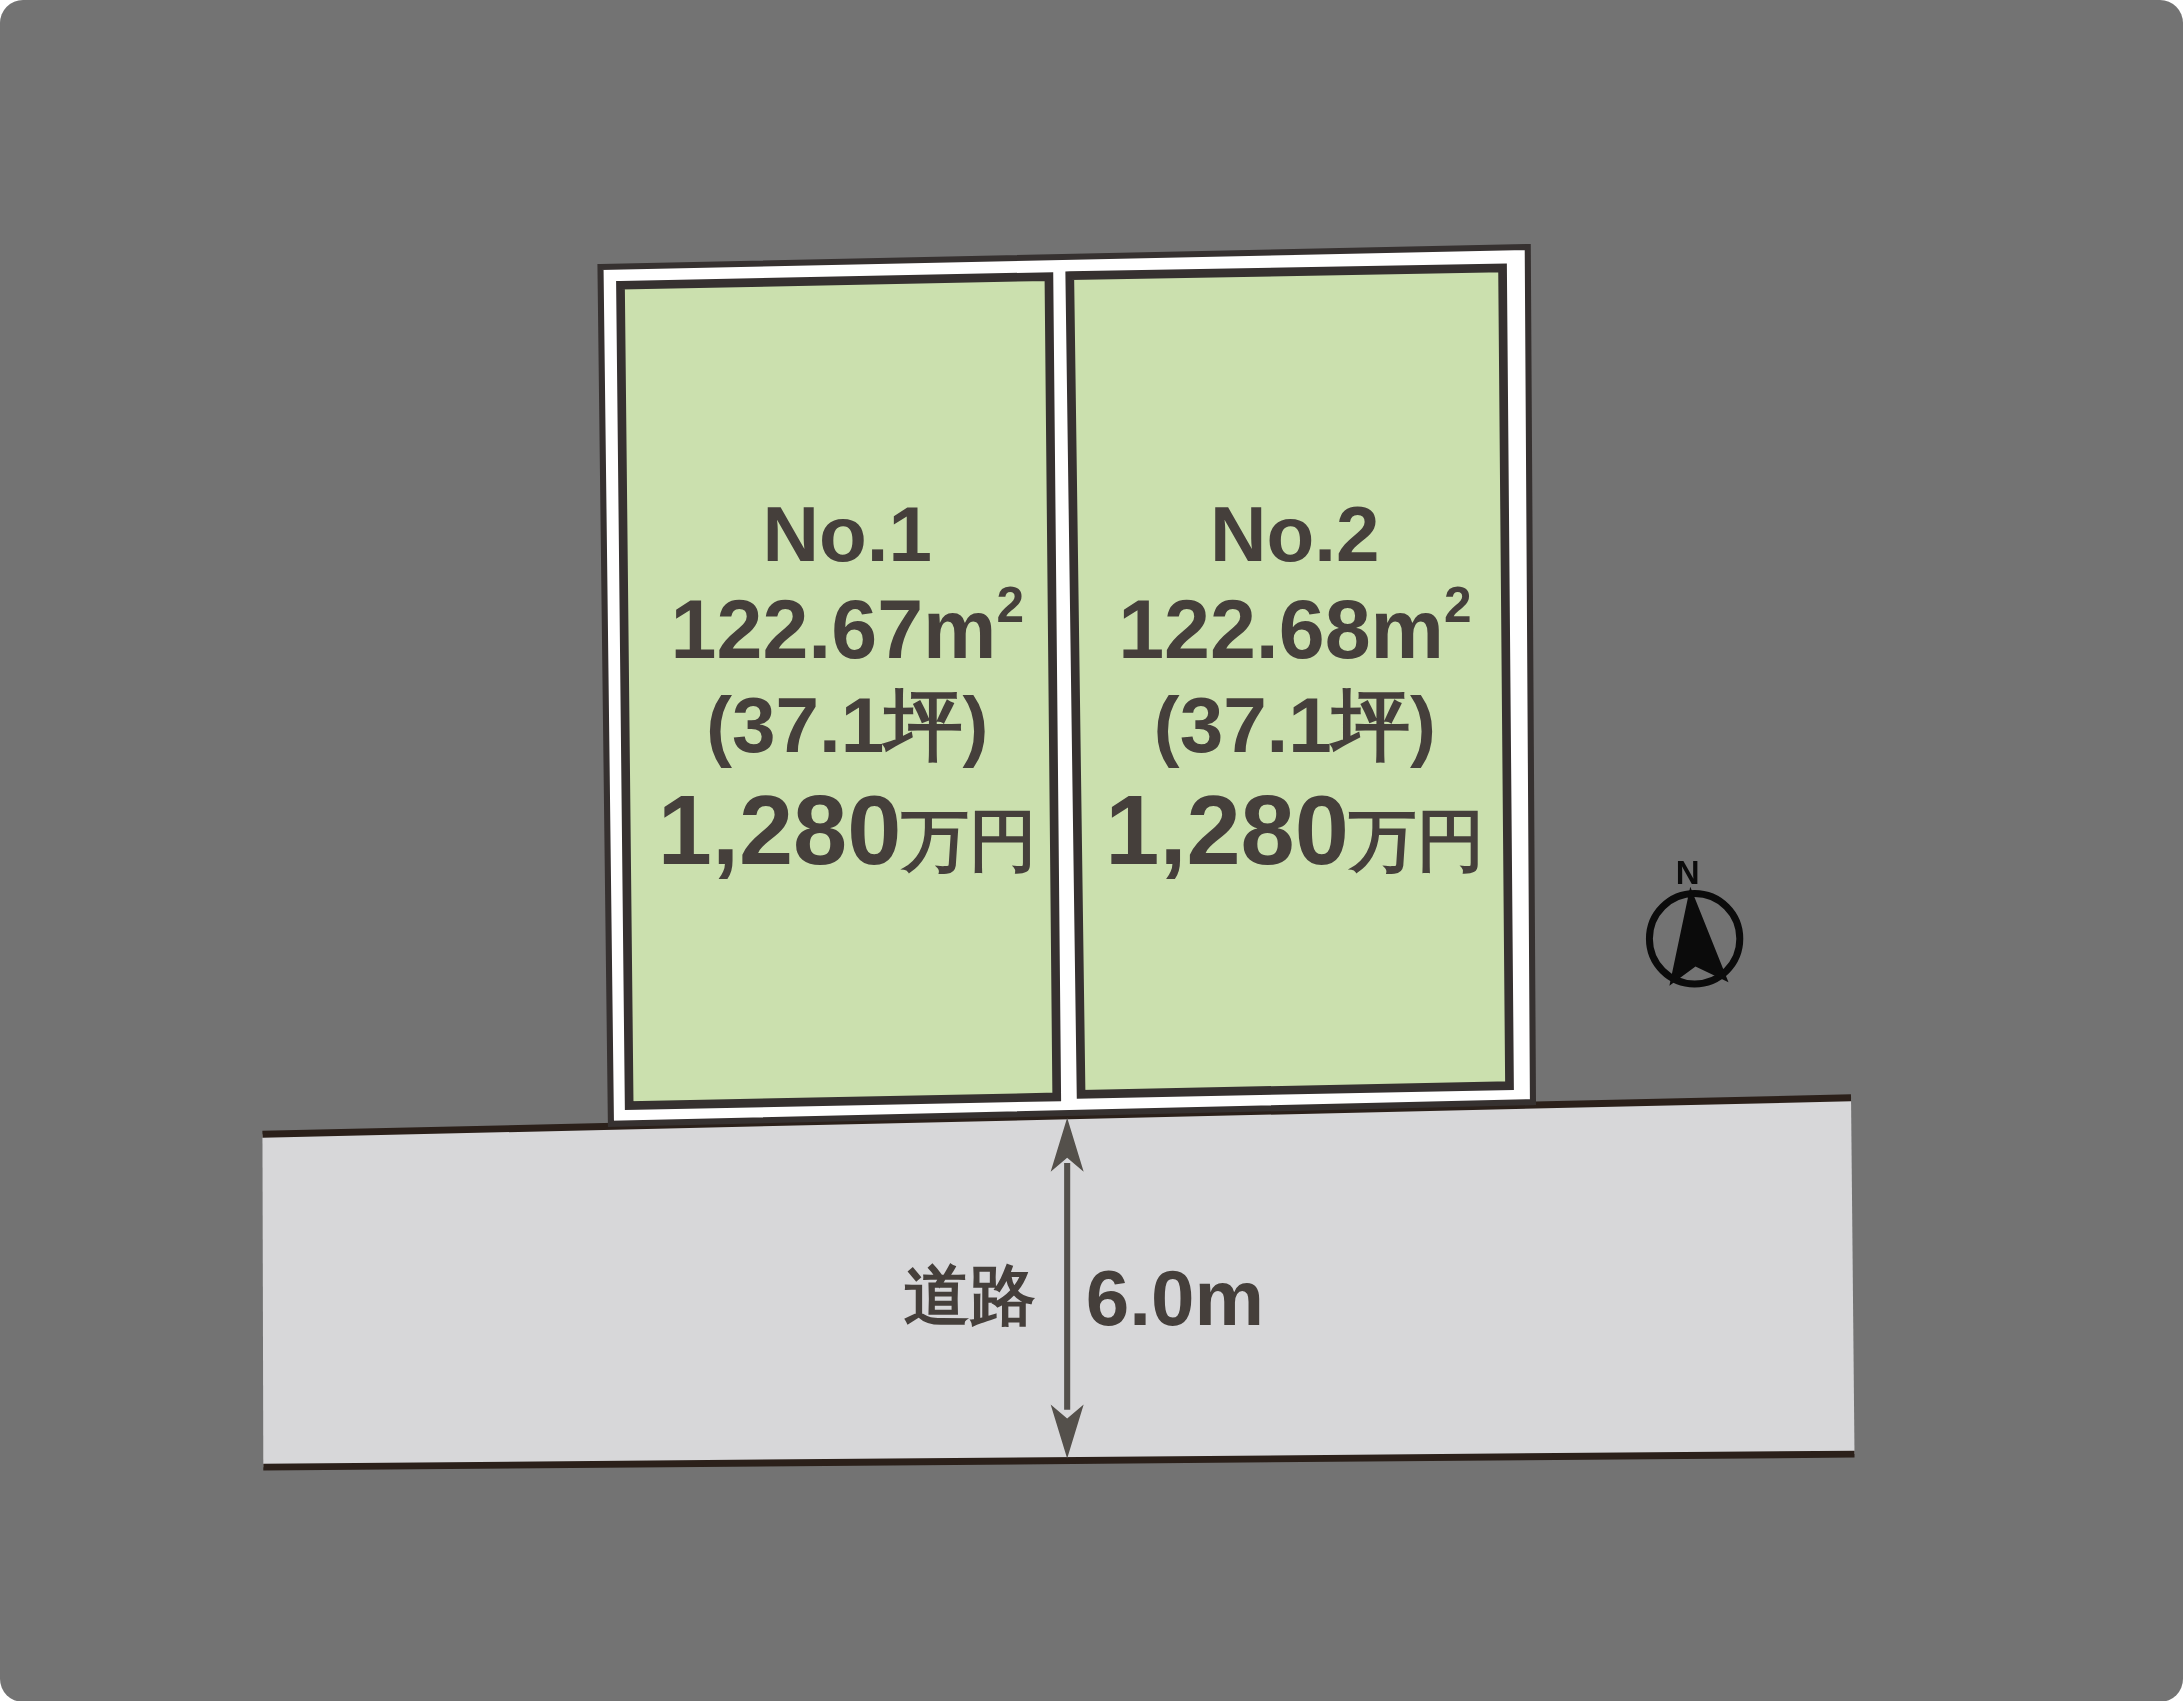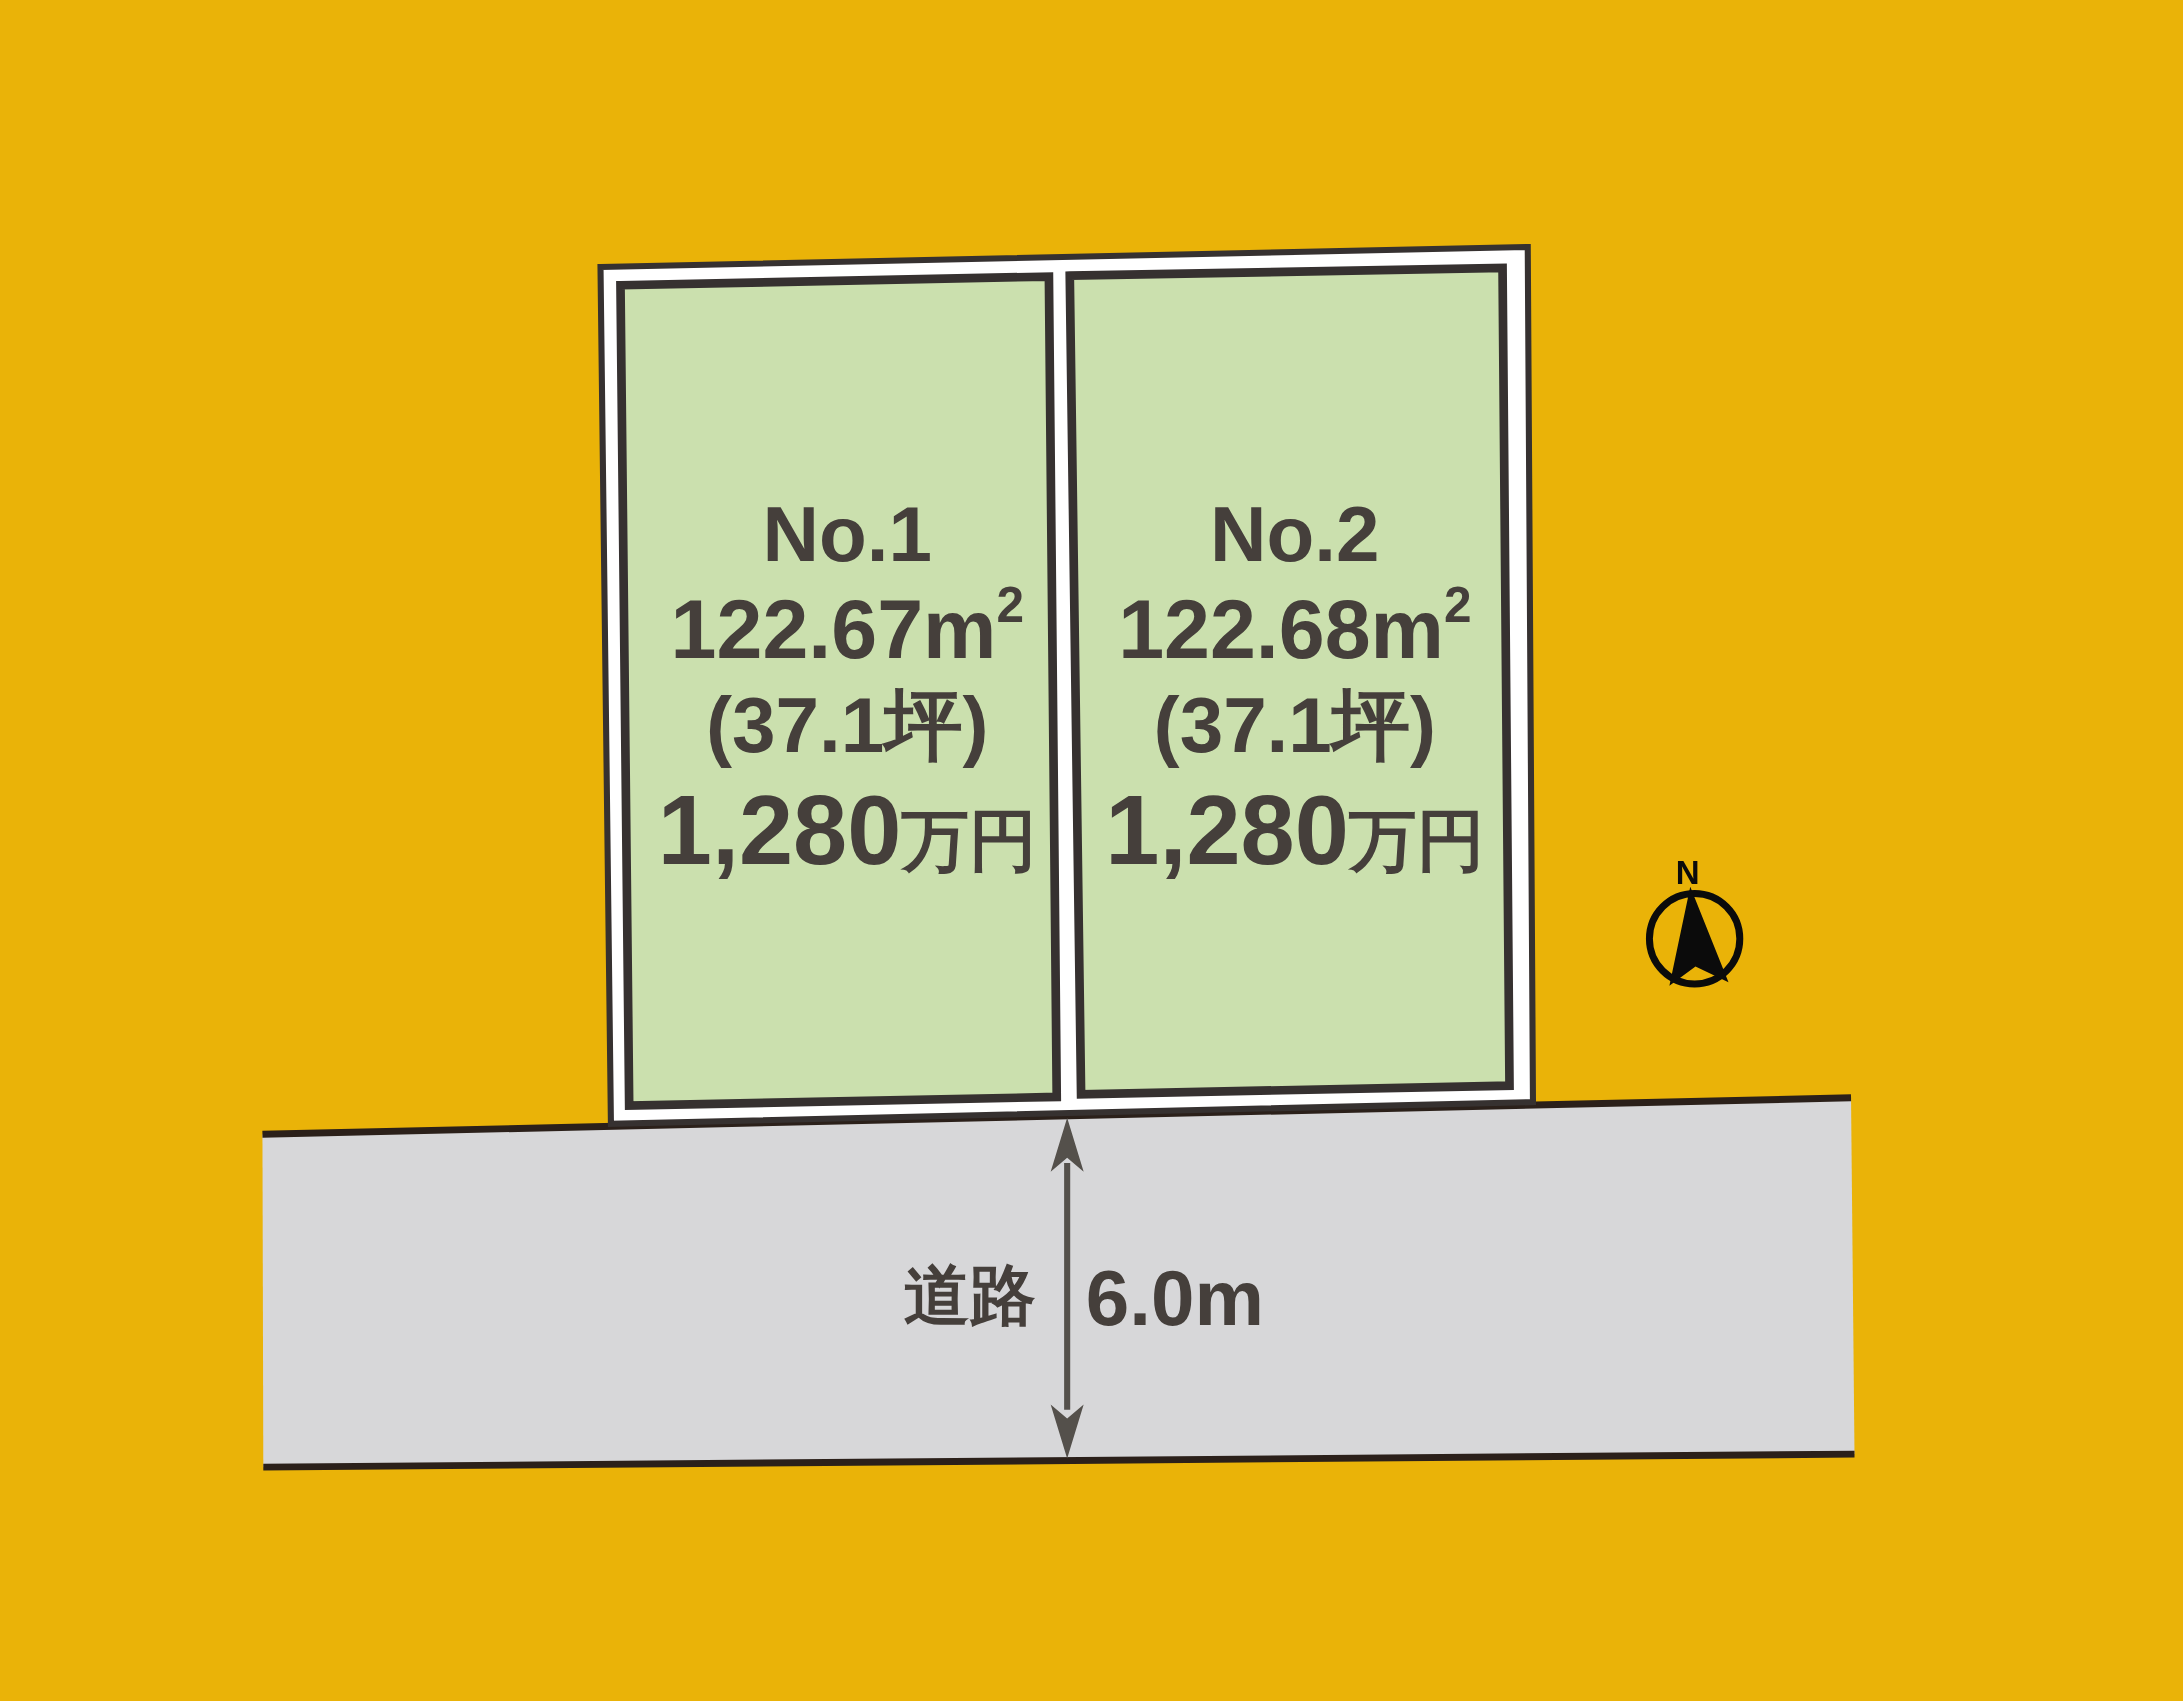--- a/index.html
+++ b/index.html
@@ -4,23 +4,24 @@
 <style>
   html, body {
     margin: 0;
     padding: 0;
     background: #ffffff;
   }
   .stage {
     position: relative;
     width: 2183px;
     height: 1702px;
-    background: #eab308;
+    background: #737373;
     overflow: hidden;
     font-family: "Liberation Sans", "DejaVu Sans", sans-serif;
+    border-radius: 23px;
   }
   svg { display: block; }
 
   .road-area   { fill: var(--road_fill, #d7d7d9); }
   .road-line   { stroke: var(--road_line, #2b201a); stroke-width: 8; fill: none; }
   .parcel      { fill: #ffffff; stroke: var(--outline, #363130); stroke-width: 7; stroke-linejoin: miter; }
   .lot         { fill: var(--lot_fill, #cbe0ae); stroke: var(--outline, #363130); stroke-width: 10; stroke-linejoin: miter; }
 
   .lot-text, .road-text {
     fill: var(--text, #453f3b);

